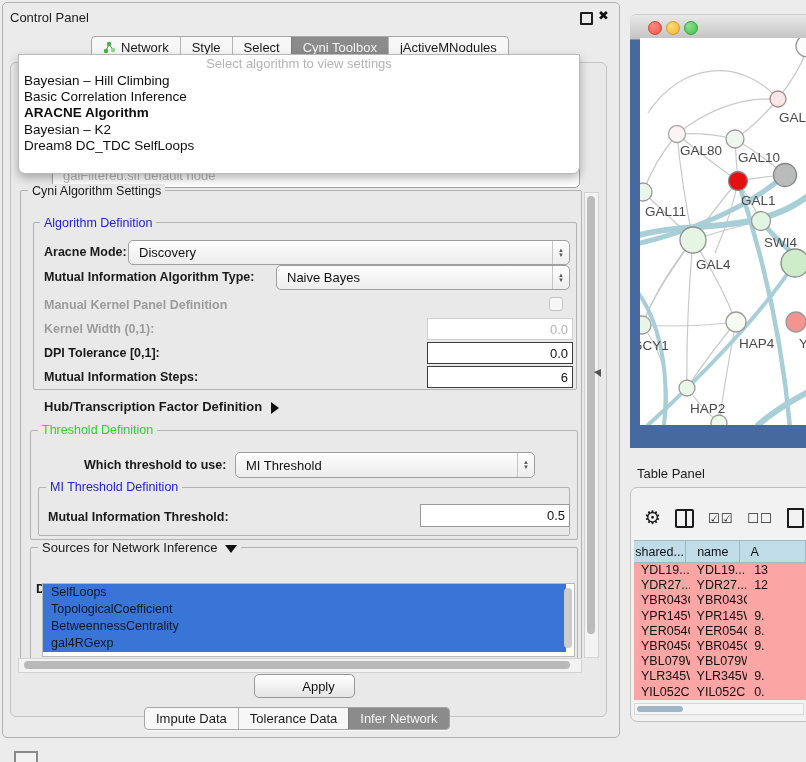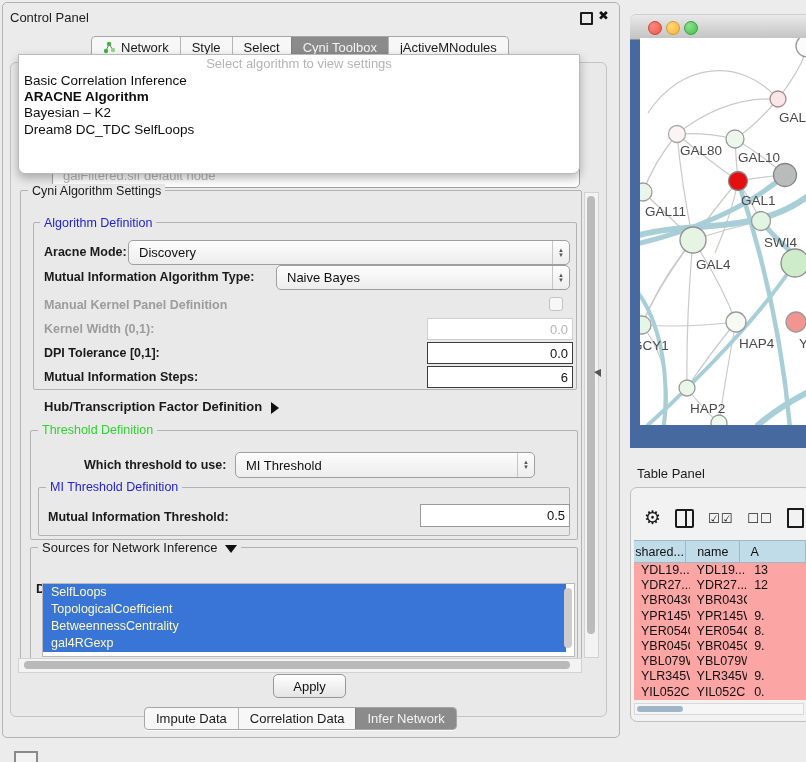--- a/index.html
+++ b/index.html
@@ -51,30 +51,30 @@
   .field.dark{border:1px solid #3c3c3c;}
   .field.dis{border:1px solid #cfcfcf;color:#b5b5b5;}
 
   .chk{width:12px;height:12px;border:1px solid #c3c3c3;border-radius:3px;background:#f7f7f7;z-index:3;}
 
   .arrow-right{display:inline-block;width:0;height:0;border-left:8px solid #111;border-top:6px solid transparent;border-bottom:6px solid transparent;margin-left:9px;vertical-align:middle;}
   .arrow-down{display:inline-block;width:0;height:0;border-top:8px solid #111;border-left:6px solid transparent;border-right:6px solid transparent;margin-left:7px;vertical-align:middle;}
 
   
   .attr-list{left:42px;top:583px;width:531px;height:72px;background:#fff;border:1px solid #b9b9b9;z-index:3;overflow:hidden;}
-  .attr-item{height:17px;line-height:17px;font-size:12.5px;color:#fef9c3;background:#3875d7;width:calc(100% - 16px);padding-left:8px;white-space:nowrap;}
+  .attr-item{height:17px;line-height:17px;font-size:12.5px;color:#0f172a;background:#3875d7;width:calc(100% - 16px);padding-left:8px;white-space:nowrap;}
   .attr-scroll{position:absolute;right:2px;top:4px;width:8px;height:60px;background:#cccccc;border-radius:4px;}
 
   
   .vscroll{left:584px;top:192px;width:13px;height:464px;background:#f3f3f3;border:1px solid #d2d2d2;z-index:4;}
   .vthumb{position:absolute;left:1.5px;top:3px;width:8px;height:438px;background:#bbbbbb;border-radius:5px;}
   .hscroll{left:18px;top:658px;width:562px;height:13px;background:#f3f3f3;border:1px solid #d2d2d2;z-index:4;}
   .hthumb{position:absolute;left:5px;top:2px;width:546px;height:8px;background:#b9b9b9;border-radius:4px;}
 
-  .apply-btn{left:273px;top:674px;width:71px;height:22px;background:linear-gradient(#ffffff,#e4e4e4);border:1px solid #979797;border-radius:5px;font-size:13px;color:#111;display:flex;align-items:center;justify-content:center;z-index:3;}
+  .apply-btn{left:254px;top:674px;width:71px;height:22px;background:linear-gradient(#ffffff,#e4e4e4);border:1px solid #979797;border-radius:5px;font-size:13px;color:#111;display:flex;align-items:center;justify-content:center;z-index:3;padding-left:28px;}
 
   .mini-icon{left:14px;top:751px;width:20px;height:10px;border:2px solid #8a8a8a;background:#f2f2f2;}
 
   .cursor-mark{left:594px;top:369px;width:0;height:0;border-right:7px solid #555;border-top:3px solid transparent;border-bottom:5px solid transparent;z-index:9;}
 
   
   .nw-titlebar{left:630px;top:14px;width:176px;height:24px;background:linear-gradient(#e9e9e9,#c3c3c3);border-top:1px solid #cfcfcf;border-bottom:1px solid #8e8e8e;border-top-left-radius:6px;}
   .tl{position:absolute;top:6px;width:12px;height:12px;border-radius:50%;}
   .tl-red{left:18px;background:radial-gradient(circle at 4px 4px,#fa8a80,#ee5648);border:1px solid #ce4437;}
   .tl-yellow{left:36px;background:radial-gradient(circle at 4px 4px,#ffd77a,#f5b52f);border:1px solid #d39b2b;}
@@ -135,20 +135,21 @@
       </div>
     </div>
 
   <div class="abs cp-inner"></div>
 
   <div class="abs ghost-combo">galFiltered.sif default node</div>
 
   <div class="abs alg-popup">
     <div class="alg-ph">Select algorithm to view settings</div>
     <div id="pop-items">
+        <div class="pop-item">Bayesian – Hill Climbing</div>
         <div class="pop-item">Basic Correlation Inference</div>
         <div class="pop-item hl">ARACNE Algorithm</div>
         <div class="pop-item">Bayesian – K2</div>
         <div class="pop-item">Dream8 DC_TDC SelfLoops</div>
       </div>
   </div>
 
   <div class="abs grp" style="left:20px;top:190px;width:560px;height:470px;"></div>
   <div class="abs grp-title t-black" style="left:28px;top:184px;">Cyni Algorithm Settings</div>
 
@@ -228,21 +229,21 @@
       <div class="hthumb"></div>
     </div>
 
   <div class="abs apply-btn">Apply</div>
 
   <div class="abs seg" style="left:144px;top:707px;z-index:3;" id="bottom-tabs">
       <div class="seg-item">
         <span>Impute Data</span>
       </div>
       <div class="seg-item">
-        <span>Correlation Data</span>
+        <span>Tolerance Data</span>
       </div>
       <div class="seg-item sel">
         <span>Infer Network</span>
       </div>
     </div>
 
   <div class="abs mini-icon"></div>
 
   <div class="abs cursor-mark"></div>
 

